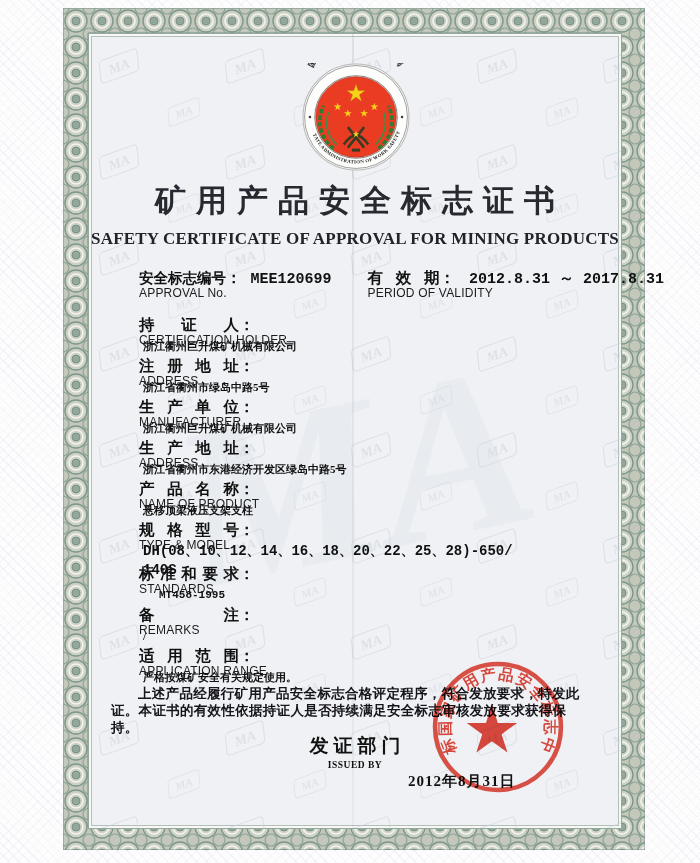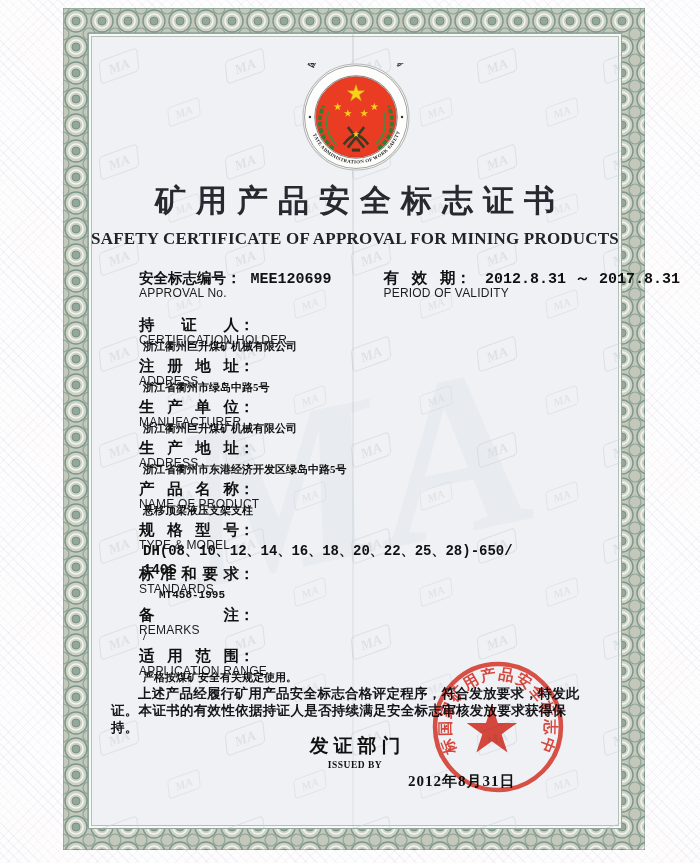--- a/index.html
+++ b/index.html
@@ -22,21 +22,21 @@
     font-size:31px;font-weight:bold;letter-spacing:10px;padding-left:10px;color:#26292f;}
   .subtitle{position:absolute;top:195px;left:0;right:0;text-align:center;
     font-size:17px;font-weight:bold;letter-spacing:.2px;color:#20232a;}
   .toprow{position:absolute;top:234px;left:50px;right:10px;white-space:nowrap;}
   .apprwrap{position:relative;display:inline-block;}
   .plainlbl{font-size:14.5px;font-weight:bold;}
   .sub{position:absolute;left:0;top:18px;font-family:"Liberation Sans","DejaVu Sans",sans-serif;
     font-size:12px;letter-spacing:.2px;color:#1c1c1c;white-space:nowrap;}
   .mono{font-family:"Liberation Mono","DejaVu Sans Mono",monospace;font-weight:bold;}
   .apprval{font-size:15px;margin-left:5px;}
-  .validwrap{position:relative;display:inline-block;margin-left:48px;}
+  .validwrap{position:relative;display:inline-block;margin-left:32px;}
   .jlbl{display:inline-block;text-align:justify;text-align-last:justify;text-justify:inter-character;
     font-size:15.5px;font-weight:bold;}
   .vlbl{width:72px;}
   .colon{font-size:15.5px;font-weight:bold;}
   .validval{font-size:15px;margin-left:10px;}
   .fgroup1{position:absolute;top:281px;left:50px;right:24px;}
   .fgroup2{position:absolute;top:530px;left:50px;right:14px;}
   .frow{position:relative;min-height:36px;}
   .lblwrap{position:relative;display:inline-block;width:116px;vertical-align:top;}
   .flbl{width:100px;}

